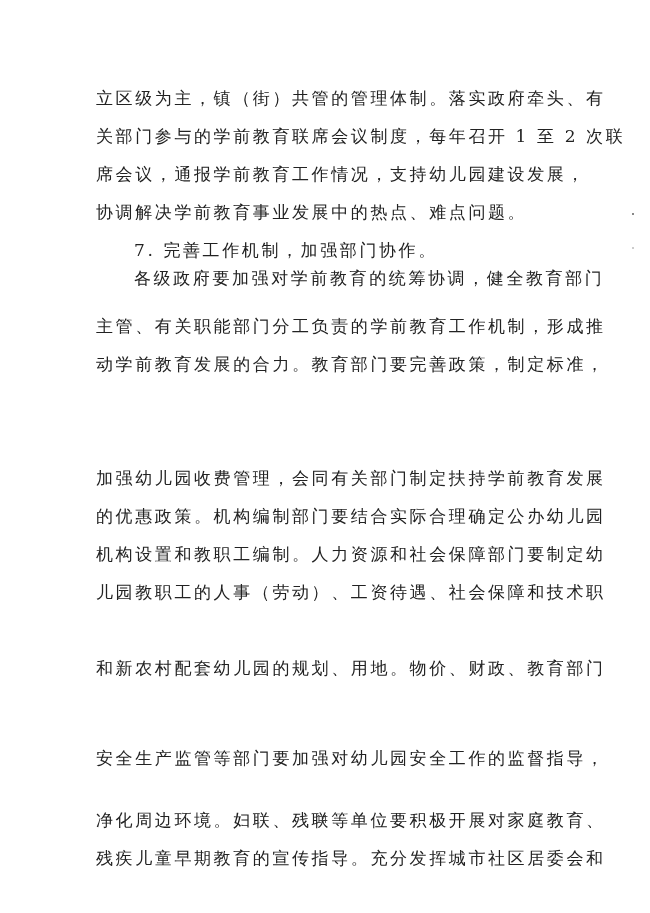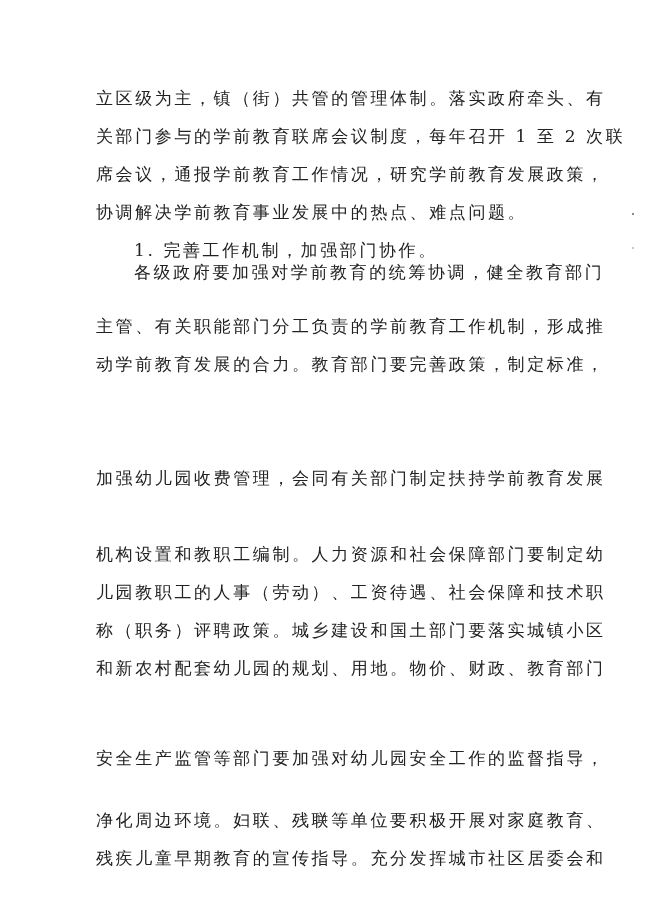--- a/index.html
+++ b/index.html
@@ -44,30 +44,30 @@
       width: 2px; height: 2px;
       background: #888;
     }
   </style>
 </head>
 <body>
 
 <div class="page">
   <div class="line" style="top:88px">立区级为主，镇（街）共管的管理体制。落实政府牵头、有</div>
   <div class="line" style="top:126px">关部门参与的学前教育联席会议制度，每年召开 1 至 2 次联</div>
-  <div class="line" style="top:164px">席会议，通报学前教育工作情况，研究学前教育发展政策，</div>
+  <div class="line" style="top:164px">席会议，通报学前教育工作情况，支持幼儿园建设发展，</div>
   <div class="line" style="top:202px">协调解决学前教育事业发展中的热点、难点问题。</div>
-  <div class="line indent" style="top:240px">1. 完善工作机制，加强部门协作。</div>
-  <div class="line indent" style="top:262px">各级政府要加强对学前教育的统筹协调，健全教育部门</div>
+  <div class="line indent" style="top:240px">7. 完善工作机制，加强部门协作。</div>
+  <div class="line indent" style="top:268px">各级政府要加强对学前教育的统筹协调，健全教育部门</div>
   <div class="line" style="top:316px">主管、有关职能部门分工负责的学前教育工作机制，形成推</div>
   <div class="line" style="top:354px">动学前教育发展的合力。教育部门要完善政策，制定标准，</div>
   <div class="line" style="top:468px">加强幼儿园收费管理，会同有关部门制定扶持学前教育发展</div>
+  <div class="line" style="top:506px">的优惠政策。机构编制部门要结合实际合理确定公办幼儿园</div>
   <div class="line" style="top:544px">机构设置和教职工编制。人力资源和社会保障部门要制定幼</div>
   <div class="line" style="top:582px">儿园教职工的人事（劳动）、工资待遇、社会保障和技术职</div>
-  <div class="line" style="top:620px">称（职务）评聘政策。城乡建设和国土部门要落实城镇小区</div>
   <div class="line" style="top:658px">和新农村配套幼儿园的规划、用地。物价、财政、教育部门</div>
   <div class="line" style="top:748px">安全生产监管等部门要加强对幼儿园安全工作的监督指导，</div>
   <div class="line" style="top:810px">净化周边环境。妇联、残联等单位要积极开展对家庭教育、</div>
   <div class="line" style="top:848px">残疾儿童早期教育的宣传指导。充分发挥城市社区居委会和</div>
 
   <div class="speck" style="left:632px; top:213px"></div>
   <div class="speck" style="left:632px; top:247px; background:#ccc"></div>
 
   <div class="page-number">14</div>
 </div>

